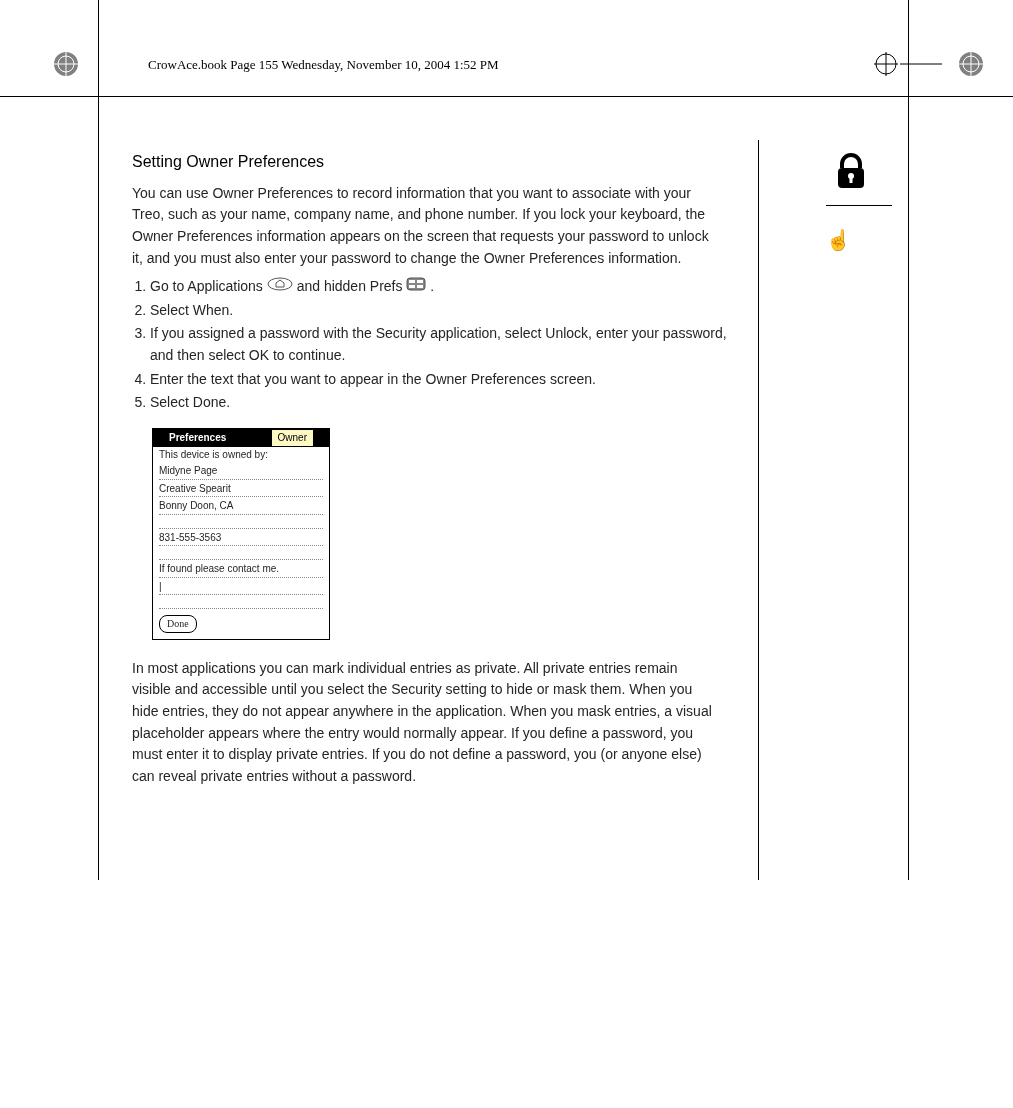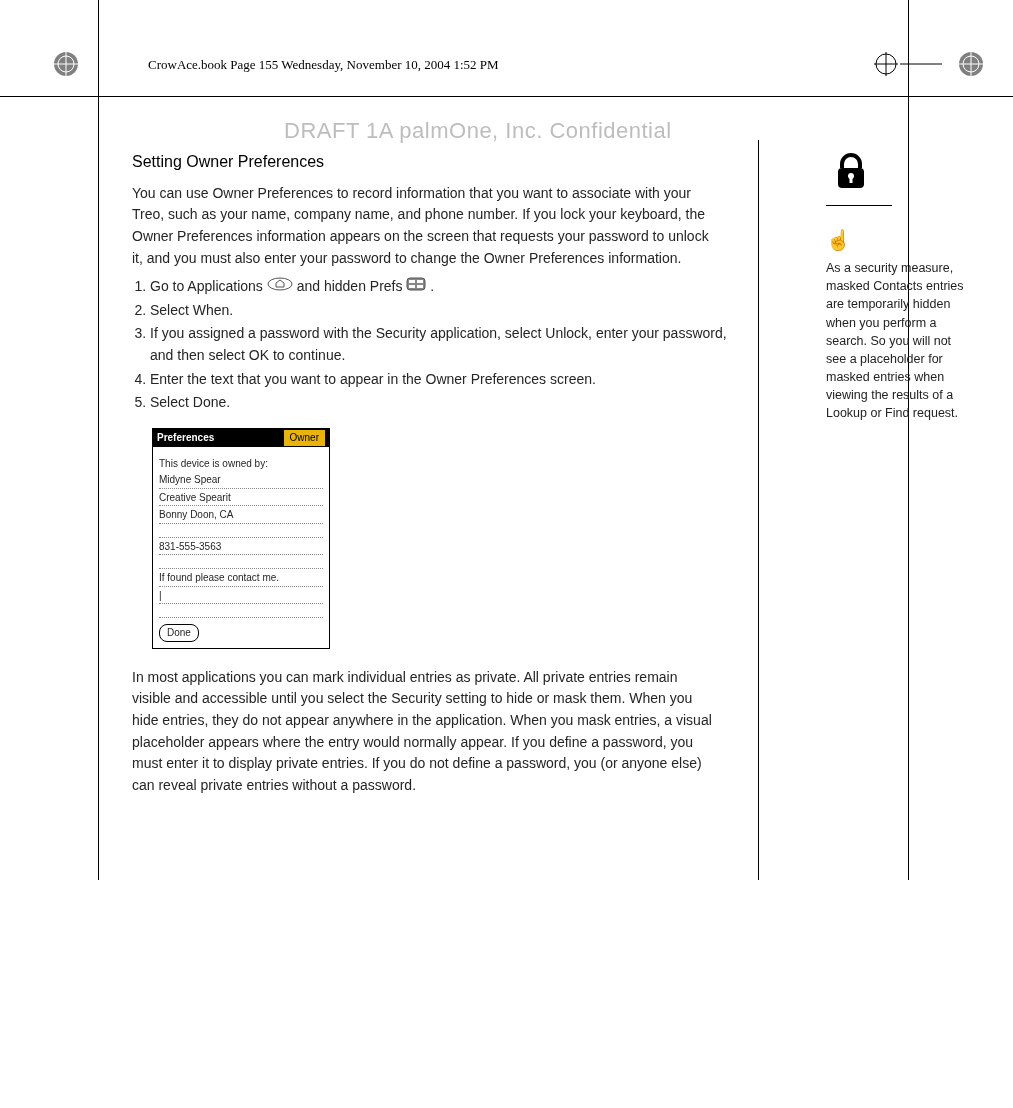--- a/index.html
+++ b/index.html
@@ -85,33 +85,34 @@
     width: 176px;
     border: 1px solid #000;
     font-family: Arial, sans-serif;
     font-size: 10px;
     background:#fff;
   }
   .prefs-title {
     display:flex; justify-content:space-between;
     background:#000; color:#fff;
     font-weight:bold;
-    padding: 1px 4px;
+    padding: 1px 16px;
     font-size:10px;
   }
-  .prefs-title span:last-child { background:#eab308; color:#000; padding:0 6px; font-weight:normal;}
-  .prefs-body { padding: 9px 6px 6px 6px; }
+  .prefs-title span:last-child { background:#fef9c3; color:#000; padding:0 6px; font-weight:normal;}
+  .prefs-body { padding: 0 6px 6px 6px; }
   .dotted-line { border-bottom: 1px dotted #888; min-height:12px; font-size:10px; padding-top:1px;}
   .done-btn {
     display:inline-block;
     border:1px solid #000;
     border-radius:8px;
     padding:0px 7px;
     font-size:10px;
     margin-top:6px;
+    font-family:Liberation Serif, serif;
   }
 
   .sidebar {
     position:absolute;
     left: 826px;
     top: 150px;
     width: 140px;
     font-size: 12.5px;
     line-height: 1.45;
     font-family: "Arial Narrow", Arial, sans-serif;
@@ -197,21 +198,20 @@
 
   <div class="book-tag">CrowAce.book  Page 155  Wednesday, November 10, 2004  1:52 PM</div>
 
   <div class="hline top"></div>
   <div class="hline bot"></div>
   <div class="vline l"></div>
   <div class="vline r"></div>
 
   <div class="small-rect"></div>
 
-  <div class="watermark">DRAFT 1A  palmOne, Inc.   Confidential</div>
 
   <div class="sidebar-vline"></div>
 
   <div class="content">
     <h2>Setting Owner Preferences</h2>
     <p>You can use Owner Preferences to record information that you want to associate with your Treo, such as your name, company name, and phone number. If you lock your keyboard, the Owner Preferences information appears on the screen that requests your password to unlock it, and you must also enter your password to change the Owner Preferences information.</p>
     <ol>
       <li>
         <span>Go to Applications </span>
         <span class="inline-icon">
@@ -238,21 +238,21 @@
       <li>Select Done.</li>
     </ol>
 
     <div class="prefs-shot">
       <div class="prefs-title">
         <span>Preferences</span>
         <span>Owner</span>
       </div>
       <div class="prefs-body">
         <div>This device is owned by:</div>
-        <div class="dotted-line">Midyne Spear</div>
+        <div class="dotted-line">Midyne Page</div>
         <div class="dotted-line">Creative Spearit</div>
         <div class="dotted-line">Bonny Doon, CA</div>
         <div class="dotted-line"></div>
         <div class="dotted-line">831-555-3563</div>
         <div class="dotted-line"></div>
         <div class="dotted-line">If found please contact me.</div>
         <div class="dotted-line">|</div>
         <div class="dotted-line"></div>
         <div class="done-btn">Done</div>
       </div>
@@ -265,18 +265,17 @@
     <div class="lock-icon">
       <svg width="42" height="42" viewBox="0 0 42 42">
         <path d="M12 18 v-4 a9 9 0 0 1 18 0 v4" fill="none" stroke="#000" stroke-width="4"></path>
         <rect x="8" y="18" width="26" height="20" rx="4" fill="#000"></rect>
         <circle cx="21" cy="26" r="3" fill="#fff"></circle>
         <rect x="19.5" y="27" width="3" height="6" fill="#fff"></rect>
       </svg>
     </div>
     <div class="sidebar-divider"></div>
     <div class="pointing-hand">☝</div>
-    <p>As a security measure, masked Contacts entries are temporarily hidden when you perform a search. So you will not see a placeholder for masked entries when viewing the results of a Lookup or Find request.</p>
   </div>
 
   <div class="footer">Locking your phone and info   ::   155</div>
 
 </div>
 
 </body></html>

